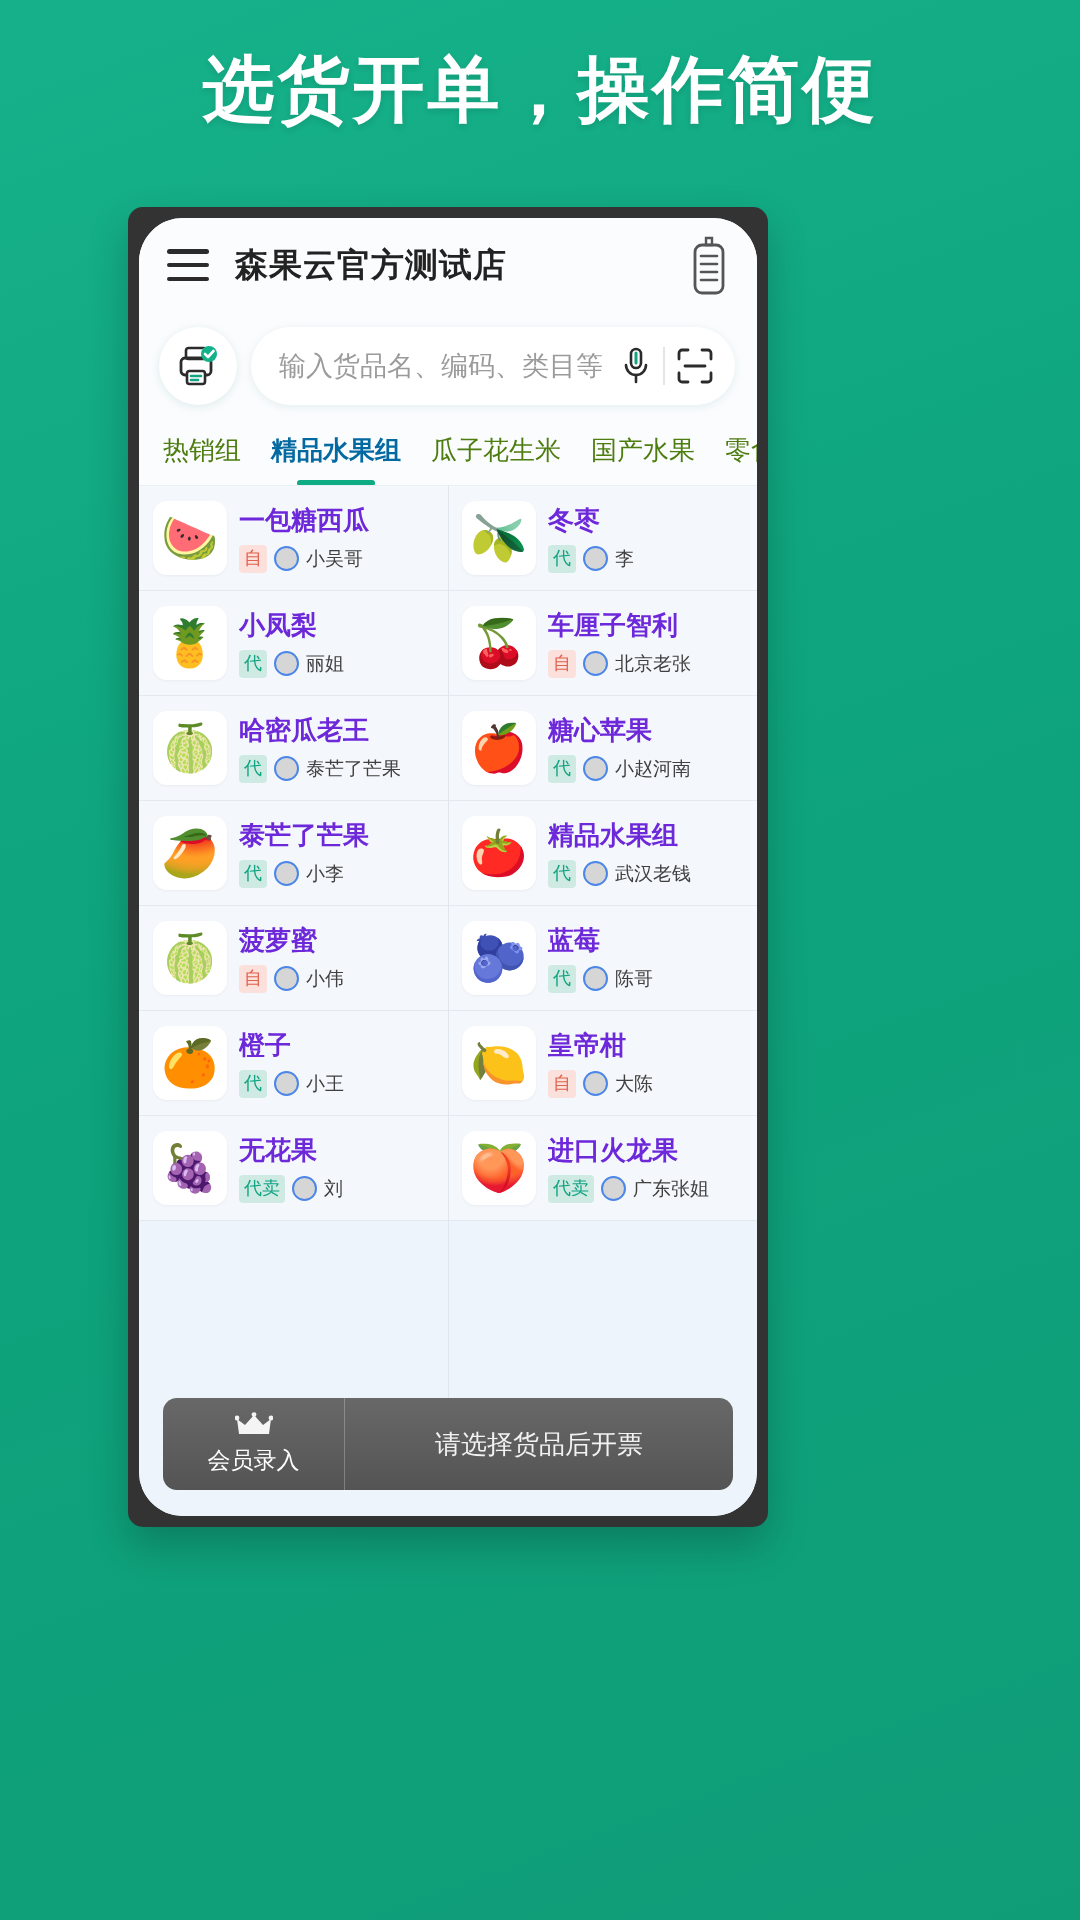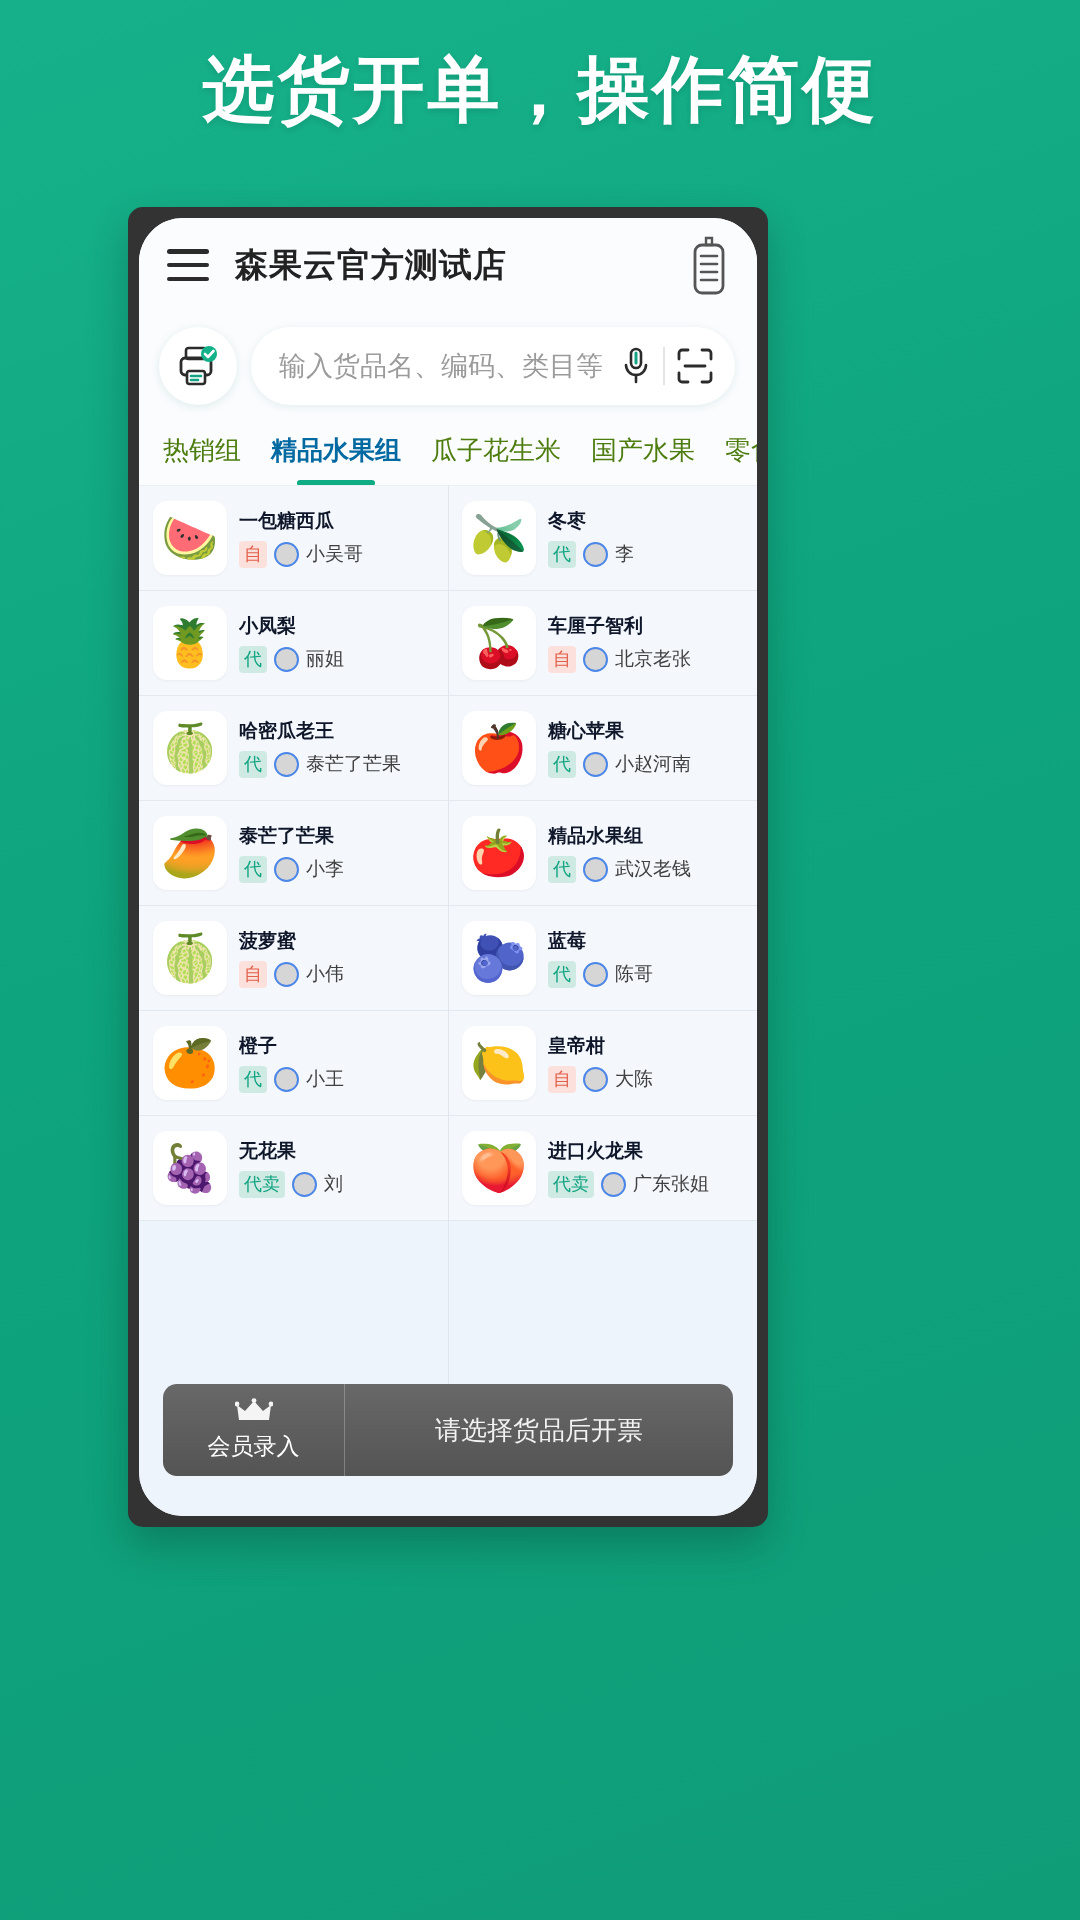--- a/index.html
+++ b/index.html
@@ -187,23 +187,23 @@
   }
   .cell-info {
     flex: 1 1 auto;
     min-width: 0;
     display: flex;
     flex-direction: column;
     justify-content: center;
     gap: 7px;
   }
   .cell-name {
-    font-size: 19px;
+    font-size: 26px;
     font-weight: bold;
-    color: #0f172a;
+    color: #6d28d9;
     white-space: nowrap;
     overflow: hidden;
     text-overflow: ellipsis;
   }
   .cell-meta {
     display: flex;
     align-items: center;
     gap: 7px;
     min-width: 0;
   }
@@ -228,21 +228,21 @@
     color: #404040;
     white-space: nowrap;
     overflow: hidden;
     text-overflow: ellipsis;
   }
 
   
   .bottom-wrap {
     position: absolute;
     left: 0; right: 0; bottom: 0;
-    padding: 0 24px 40px 24px;
+    padding: 0 24px 26px 24px;
     background: transparent;
     pointer-events: none;
   }
   .bottom-bar {
     height: 92px;
     background: #5e5e5e;
     background: linear-gradient(180deg,#686868 0%, #545454 100%);
     border-radius: 14px;
     display: flex;
     align-items: center;

